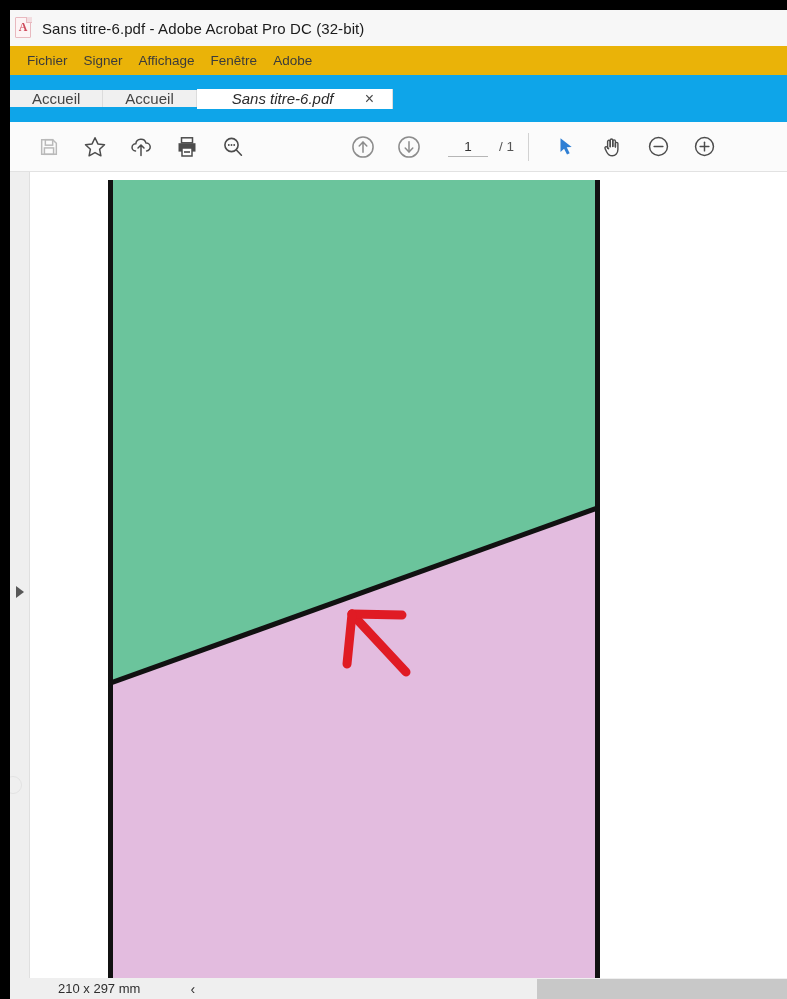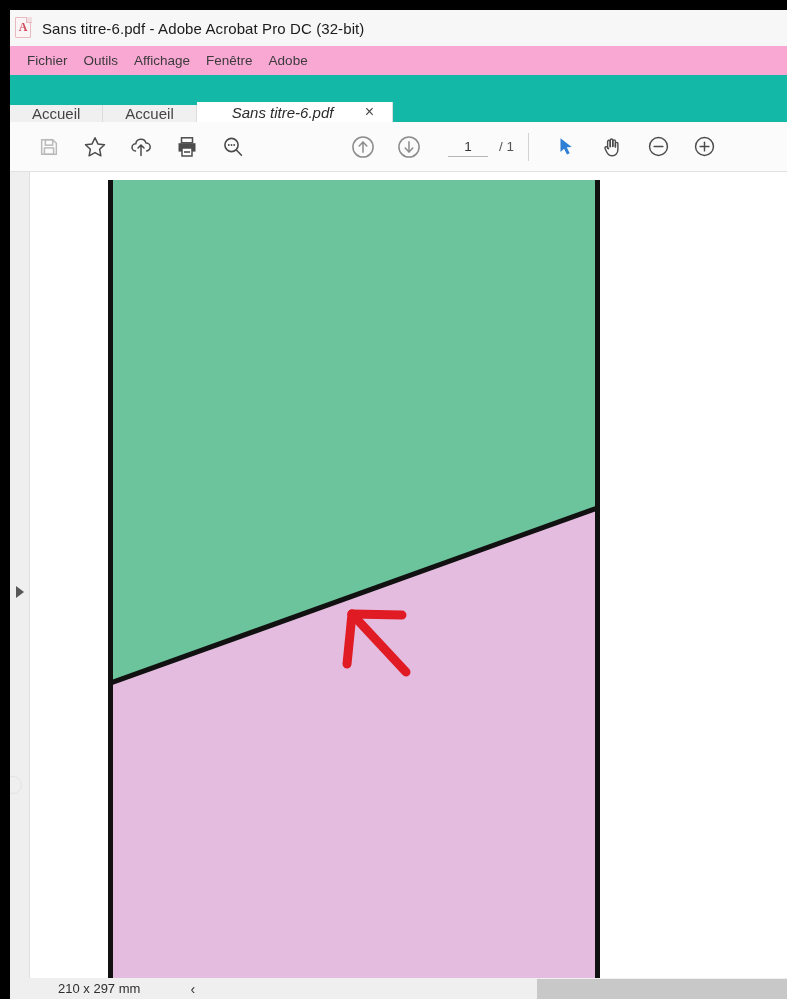--- a/index.html
+++ b/index.html
@@ -100,43 +100,43 @@
     letter-spacing: 0.1px;
     white-space: nowrap;
   }
 
   
   .menubar {
     position: absolute;
     left: 0; top: 36px;
     width: 777px;
     height: 29px;
-    background: #f9a8d4;
+    background: #eab308;
     display: flex;
     align-items: center;
     padding-left: 9px;
     box-sizing: border-box;
   }
   .menu-item {
     font-size: 13.5px;
     color: #3b3b3b;
     padding: 3px 8px;
     white-space: nowrap;
     cursor: default;
   }
 
   
   .tabstrip {
     position: absolute;
     left: 0; top: 65px;
     width: 777px;
     height: 47px;
-    background: #14b8a6;
-    display: flex;
-    align-items: flex-end;
+    background: #0ea5e9;
+    display: flex;
+    align-items: center;
   }
   .tab-btn {
     display: flex;
     align-items: center;
     justify-content: center;
     padding: 0 22px;
     font-size: 15px;
     color: #444444;
     background: #f0f0f0;
     border-right: 1px solid #dcdcdc;
@@ -354,21 +354,21 @@
       <div class="pdf-icon">
         <div class="sheet"></div>
         <div class="fold"></div>
         <div class="glyph">A</div>
       </div>
       <div class="title-text">Sans titre-6.pdf - Adobe Acrobat Pro DC (32-bit)</div>
     </div>
 
     <div class="menubar">
       <div class="menu-item">Fichier</div>
-      <div class="menu-item">Outils</div>
+      <div class="menu-item">Signer</div>
       <div class="menu-item">Affichage</div>
       <div class="menu-item">Fenêtre</div>
       <div class="menu-item">Adobe</div>
     </div>
 
     <div class="tabstrip">
       <div class="tab-btn">Accueil</div>
       <div class="tab-btn">Accueil</div>
       <div class="tab-doc">
         <span class="tab-doc-label">Sans titre-6.pdf</span>

